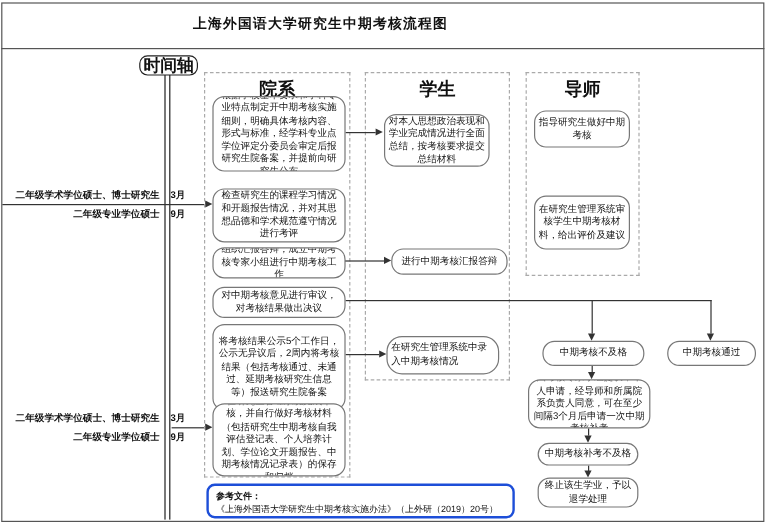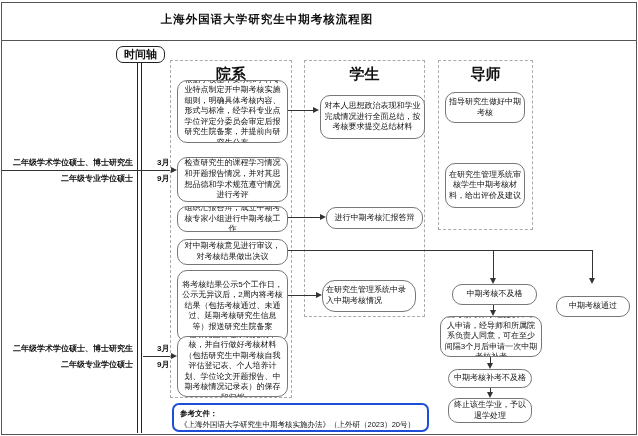--- a/index.html
+++ b/index.html
@@ -4,35 +4,35 @@
 <style>
   html,body{margin:0;padding:0;background:#fff;}
   .page{position:relative;width:638px;height:436px;background:#fff;overflow:hidden;
         font-family:"Liberation Sans","DejaVu Sans",sans-serif;color:#111;}
   .outer-frame{position:absolute;left:1px;top:2px;width:634px;height:431px;border:1px solid #555;}
   .page-title{position:absolute;left:0;top:12px;width:534px;text-align:center;
               font-size:11.5px;font-weight:bold;letter-spacing:1px;}
   .title-divider{position:absolute;left:1px;top:40px;width:636px;height:1px;background:#555;}
 
   .axis-label{position:absolute;left:116px;top:46px;width:49px;height:17px;border:1.6px solid #222;
-              border-radius:7px;background:#fff;font-size:11px;font-weight:bold;text-align:center;
+              border-radius:7px;background:#fff;font-size:14px;font-weight:bold;text-align:center;
               line-height:15px;box-sizing:border-box;z-index:3;}
   .timeline{position:absolute;left:137px;top:62px;width:4.5px;height:371px;box-sizing:border-box;
             border-left:1.5px solid #222;border-right:1.5px solid #222;}
 
   .dashed{position:absolute;border:1px dashed #aaa;box-sizing:border-box;}
   .col-header{position:absolute;font-size:15px;font-weight:bold;text-align:center;}
 
   .box{position:absolute;border:1px solid #777;border-radius:10px;background:#fff;
        font-size:8px;line-height:1.32;display:flex;align-items:center;justify-content:center;
        text-align:center;padding:2px 3px;box-sizing:border-box;overflow:hidden;z-index:2;}
   .box.left{ text-align:left;justify-content:flex-start;border-radius:13px;}
 
   .mlabel{position:absolute;font-size:8px;font-weight:bold;text-align:right;width:133px;left:0;}
-  .month{position:absolute;left:157px;font-size:8px;font-weight:bold;}
+  .month{position:absolute;left:142px;font-size:8px;font-weight:bold;}
 
   .hline{position:absolute;height:1.2px;background:#333;}
   .vline{position:absolute;width:1.2px;background:#333;}
   .head-r{position:absolute;width:0;height:0;border-top:3.5px solid transparent;
           border-bottom:3.5px solid transparent;border-left:6px solid #333;}
   .head-d{position:absolute;width:0;height:0;border-left:3.5px solid transparent;
           border-right:3.5px solid transparent;border-top:6px solid #333;}
 
   .ref-box{position:absolute;left:172px;top:403px;width:257px;height:29px;border:2px solid #1d4ed8;
            border-radius:7px;background:#fff;box-sizing:border-box;padding:3px 6px;overflow:hidden;}
@@ -71,29 +71,29 @@
   <div class="col-header" style="left:304px;top:65px;width:121px">学生</div>
   <div class="col-header" style="left:438px;top:65px;width:95px">导师</div>
 
   <div class="box" style="left:177px;top:80px;width:111px;height:63px">根据学校基本要求和学科专业特点制定开中期考核实施细则，明确具体考核内容、形式与标准，经学科专业点学位评定分委员会审定后报研究生院备案，并提前向研究生公布</div>
   <div class="box" style="left:177px;top:157px;width:111px;height:45px">检查研究生的课程学习情况和开题报告情况，并对其思想品德和学术规范遵守情况进行考评</div>
   <div class="box" style="left:177px;top:206px;width:111px;height:26px">组织汇报答辩，成立中期考核专家小组进行中期考核工作</div>
   <div class="box" style="left:177px;top:239px;width:111px;height:26px">对中期考核意见进行审议，对考核结果做出决议</div>
   <div class="box" style="left:177px;top:270px;width:111px;height:72px">将考核结果公示5个工作日，公示无异议后，2周内将考核结果（包括考核通过、未通过、延期考核研究生信息等）报送研究生院备案</div>
   <div class="box" style="left:177px;top:336px;width:111px;height:61px">在研究生管理系统完成审核，并自行做好考核材料（包括研究生中期考核自我评估登记表、个人培养计划、学位论文开题报告、中期考核情况记录表）的保存和归档</div>
 
-  <div class="box" style="left:320px;top:95px;width:105px;height:44px">对本人思想政治表现和学业完成情况进行全面总结，按考核要求提交总结材料</div>
+  <div class="box" style="left:320px;top:95px;width:88px;height:44px">对本人思想政治表现和学业完成情况进行全面总结，按考核要求提交总结材料</div>
   <div class="box" style="left:326px;top:207px;width:97px;height:22px">进行中期考核汇报答辩</div>
   <div class="box left" style="left:322px;top:280px;width:94px;height:32px">在研究生管理系统中录入中期考核情况</div>
 
   <div class="box" style="left:445px;top:163px;width:80px;height:45px">在研究生管理系统审核学生中期考核材料，给出评价及建议</div>
   <div class="box" style="left:445px;top:92px;width:80px;height:31px">指导研究生做好中期考核</div>
 
   <div class="box" style="left:452px;top:284px;width:85px;height:21px">中期考核不及格</div>
-  <div class="box" style="left:556px;top:296px;width:74px;height:21px">中期考核通过</div>
+  <div class="box" style="left:556px;top:284px;width:74px;height:21px">中期考核通过</div>
   <div class="box" style="left:440px;top:316px;width:102px;height:41px">由考核专家小组提议，本人申请，经导师和所属院系负责人同意，可在至少间隔3个月后申请一次中期考核补考</div>
   <div class="box" style="left:448px;top:398px;width:84px;height:25px">终止该生学业，予以退学处理</div>
   <div class="box" style="left:448px;top:369px;width:84px;height:19px">中期考核补考不及格</div>
 
   <div class="hline" style="left:288px;top:110px;width:25px"></div>
   <div class="head-r" style="left:313px;top:107px"></div>
 
   <div class="hline" style="left:287px;top:217px;width:33px"></div>
   <div class="head-r" style="left:320px;top:214px"></div>
 
@@ -110,15 +110,15 @@
   <div class="head-d" style="left:490px;top:310px"></div>
 
   <div class="vline" style="left:490px;top:357px;height:6px"></div>
   <div class="head-d" style="left:487px;top:363px"></div>
 
   <div class="vline" style="left:490px;top:388px;height:5px"></div>
   <div class="head-d" style="left:487px;top:392px"></div>
 
   <div class="ref-box">
     <div class="ref-label">参考文件：</div>
-    <div class="ref-doc">《上海外国语大学研究生中期考核实施办法》（上外研（2023）20号）</div>
+    <div class="ref-doc">《上海外国语大学研究生中期考核实施办法》（上外研（2019）20号）</div>
   </div>
 </div>
 
 </body></html>

